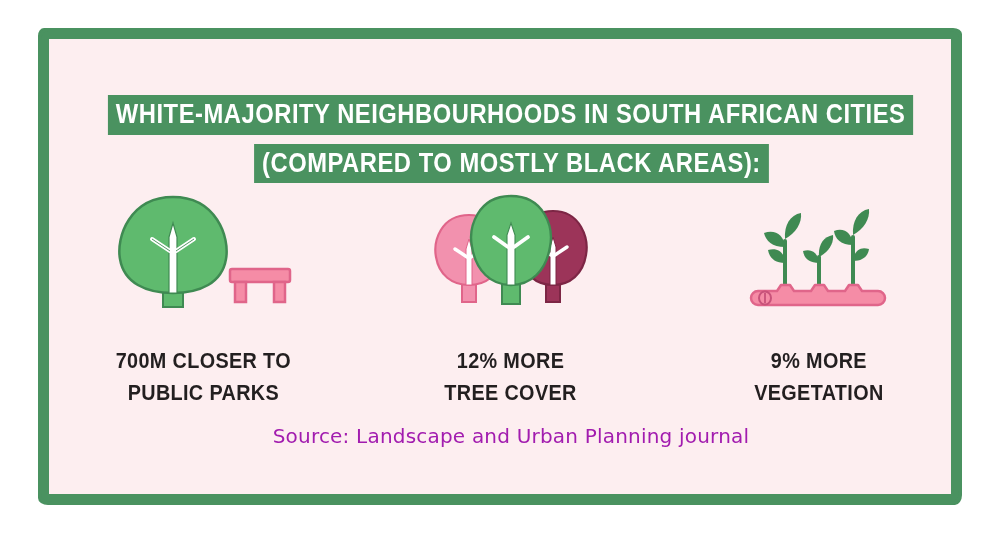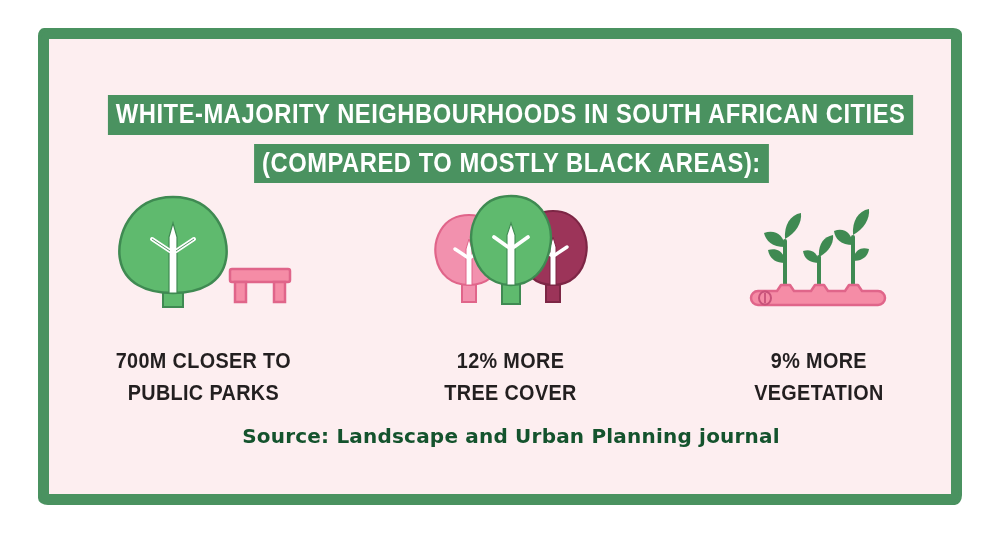--- a/index.html
+++ b/index.html
@@ -116,24 +116,24 @@
     white-space: pre-line;
   }
 
   
   .source {
     position: absolute;
     left: 0;
     top: 385px;
     width: 924px;
     text-align: center;
-    color: #14532d;
+    color: #a21caf;
     font-family: "DejaVu Sans", sans-serif;
     font-size: 20px;
-    font-weight: 700;
+    font-weight: 400;
     letter-spacing: 0.2px;
   }
 </style>
 </head>
 <body>
 
 <div class="infographic">
   <div class="frame">
     <div class="inner">
 

